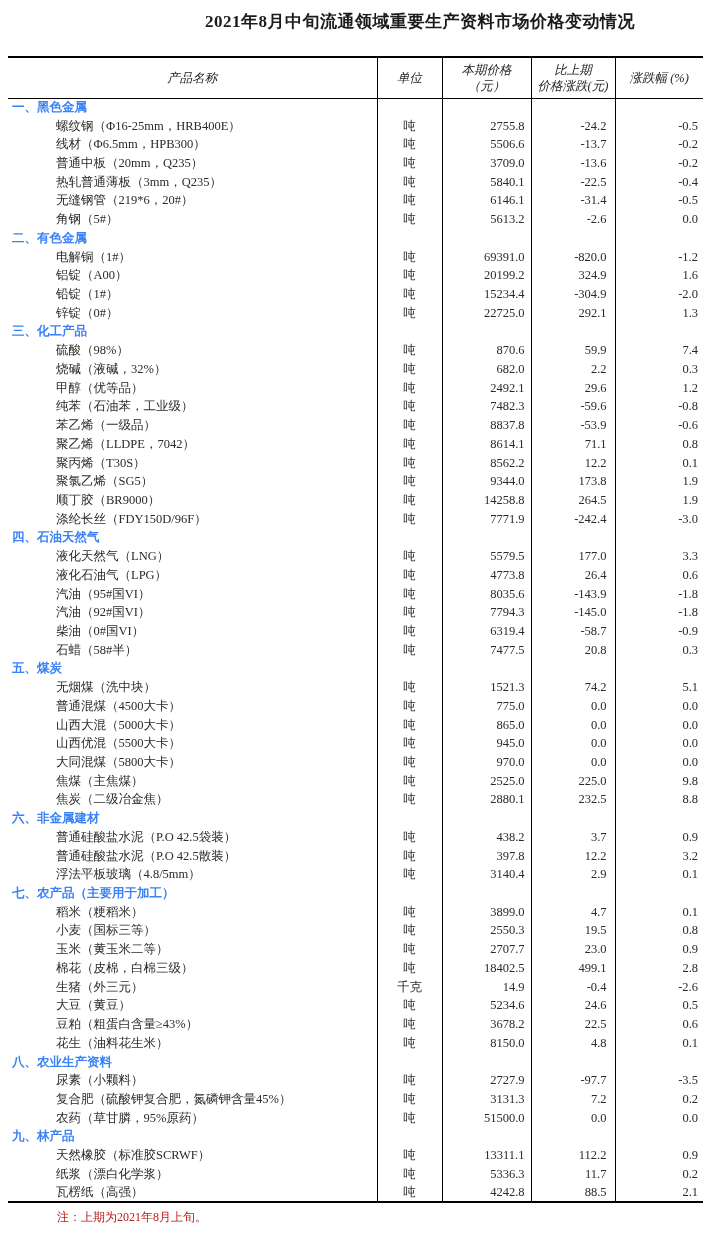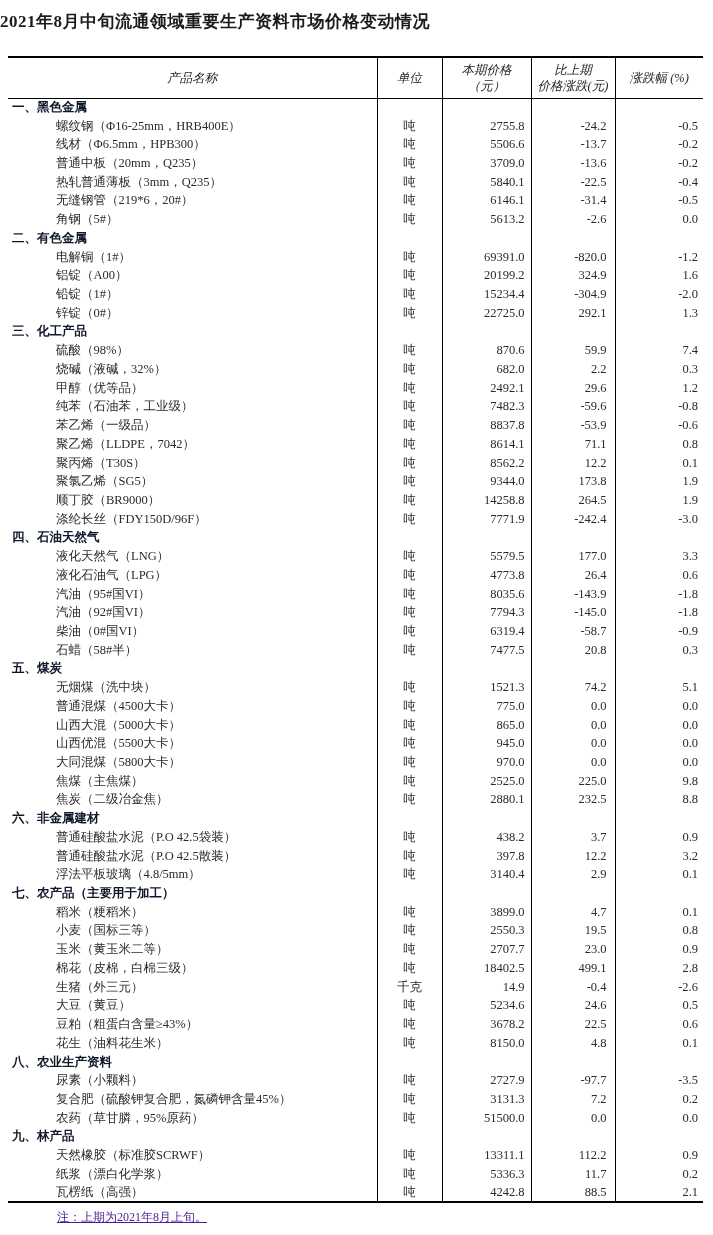--- a/index.html
+++ b/index.html
@@ -6,21 +6,21 @@
   html,body { background:#ffffff; }
   body {
     position:relative;
     width:713px; height:1235px;
     overflow:hidden;
     font-family:"Liberation Serif","DejaVu Serif",serif;
     color:#262626;
   }
   .page-title {
     position:absolute; top:10px; left:0; width:635px;
-    text-align:left;
+    text-align:right;
     font-size:17px; font-weight:700; color:#1b1b1b;
     letter-spacing:0.5px;
   }
   table.price-table {
     position:absolute; top:56px; left:8px;
     width:695px;
     border-collapse:collapse; table-layout:fixed;
     border-top:2px solid #000;
     border-bottom:2px solid #000;
     font-size:12.5px;
@@ -32,29 +32,29 @@
     border-bottom:1px solid #000;
     color:#262626;
   }
   .c2, .c3, .c4, .c5 { border-left:1px solid #000; }
   tbody tr { height:18.72px; }
   tbody td {
     padding:0; vertical-align:middle;
     white-space:nowrap; overflow:hidden;
     color:#2a2a2a;
   }
-  td.section { font-weight:700; padding-left:4px; color:#0f172a; }
+  td.section { font-weight:700; padding-left:4px; color:#3b82f6; }
   td.product { padding-left:48px; }
   td.unit { text-align:center; }
   td.num  { text-align:right; padding-right:6px; }
   td.c4.num { padding-right:8px;margin-left:25px; }
   td.c5.num { padding-right:5px;margin-top:32px; }
   .note {
     position:absolute; top:1209px; left:57px;
-    font-size:12px; color:#4c1d95;text-decoration:underline;
+    font-size:12px; color:#b91c1c;
   }
 </style>
 </head>
 <body>
 
 <h1 class="page-title">2021年8月中旬流通领域重要生产资料市场价格变动情况</h1>
 
 <table class="price-table">
   <colgroup>
     <col style="width:369px">

